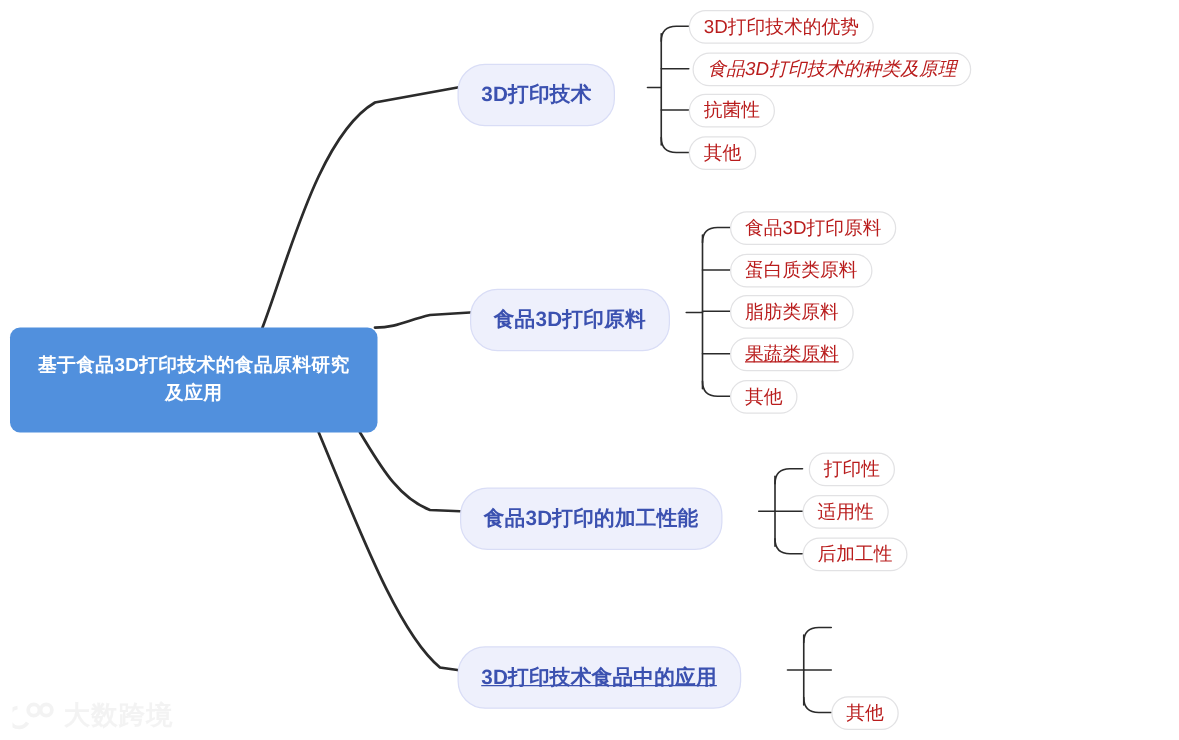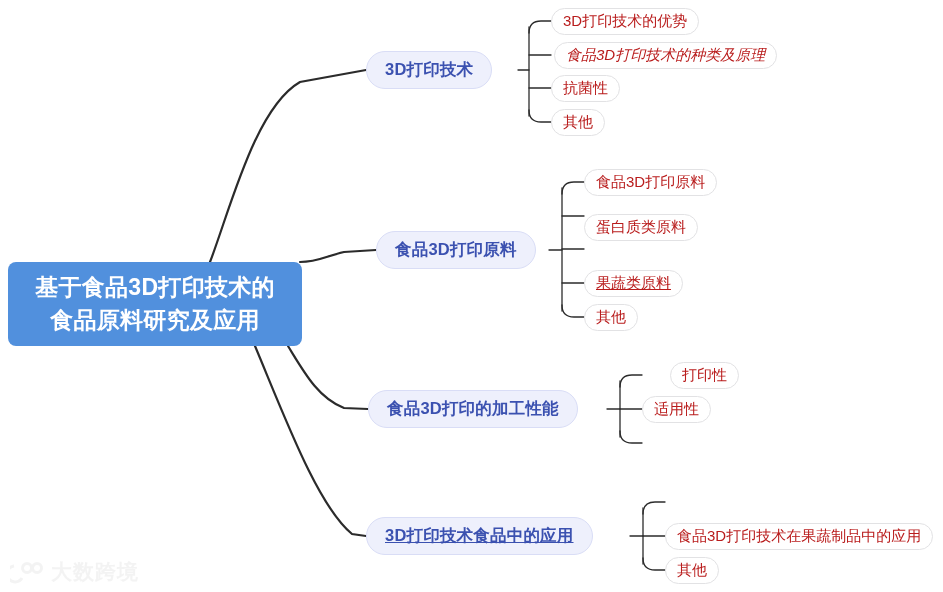--- a/index.html
+++ b/index.html
@@ -33,37 +33,37 @@
   }
   
   .root {
     left: 8px;
     top: 262px;
     width: 294px;
     height: 84px;
     background: #5190dd;
     border-radius: 8px;
     color: #ffffff;
-    font-size: 23px;
+    font-size: 15px;
     font-weight: bold;
     letter-spacing: 0.3px;
     line-height: 1.45;
     text-align: center;
     padding: 0 16px;
     white-space: normal;
   }
   
   .l2 {
     background: #eef0fc;
     border: 1px solid #d9ddf6;
     border-radius: 22px;
     color: #3b51b0;
     font-size: 16.5px;
     font-weight: bold;
-    height: 38px;
+    height: 50px;
     padding: 0 18px;
     letter-spacing: 0.2px;
   }
   
   .leaf {
     background: #ffffff;
     border: 1px solid #e2e2e4;
     border-radius: 16px;
     color: #b91c1c;
     font-size: 15px;
@@ -139,30 +139,31 @@
   <div class="node root">基于食品3D打印技术的食品原料研究及应用</div>
 
   <div class="node l2" style="left:366px; top:51px;">3D打印技术</div>
   <div class="node leaf" style="left:551px; top:8px;">3D打印技术的优势</div>
   <div class="node leaf" style="left:554px; top:42px;font-style:italic;">食品3D打印技术的种类及原理</div>
   <div class="node leaf" style="left:551px; top:75px;">抗菌性</div>
   <div class="node leaf" style="left:551px; top:109px;">其他</div>
 
   <div class="node l2" style="left:376px; top:231px;">食品3D打印原料</div>
   <div class="node leaf" style="left:584px; top:169px;">食品3D打印原料</div>
-  <div class="node leaf" style="left:584px; top:214px;text-align:center;">蛋白质类原料</div>
+  <div class="node leaf" style="left:584px; top:203px;text-align:center;">蛋白质类原料</div>
+  <div class="node leaf" style="left:584px; top:236px;">脂肪类原料</div>
   <div class="node leaf" style="left:584px; top:270px;text-decoration:underline;">果蔬类原料</div>
   <div class="node leaf" style="left:584px; top:304px;">其他</div>
 
   <div class="node l2" style="left:368px; top:390px;">食品3D打印的加工性能</div>
-  <div class="node leaf" style="left:670px; top:362px;">打印性</div>
+  <div class="node leaf" style="left:647px; top:362px;">打印性</div>
   <div class="node leaf" style="left:642px; top:396px;">适用性</div>
+  <div class="node leaf" style="left:642px; top:430px;">后加工性</div>
 
   <div class="node l2" style="left:366px; top:517px;text-decoration:underline;">3D打印技术食品中的应用</div>
-  <div class="node leaf" style="left:665px; top:523px;">食品3D打印技术在果蔬制品中的应用</div>
   <div class="node leaf" style="left:665px; top:557px;">其他</div>
 
   <div id="watermark">
     <svg width="34" height="24" viewBox="0 0 34 24">
       <path d="M4 6 a8 8 0 1 0 8 12" fill="none" stroke="#e8e8e8" stroke-width="3"></path>
       <circle cx="17" cy="8" r="4.5" fill="none" stroke="#e8e8e8" stroke-width="3"></circle>
       <circle cx="27" cy="8" r="4.5" fill="none" stroke="#e8e8e8" stroke-width="3"></circle>
     </svg>
     <span class="wm-text">大数跨境</span>
   </div>

